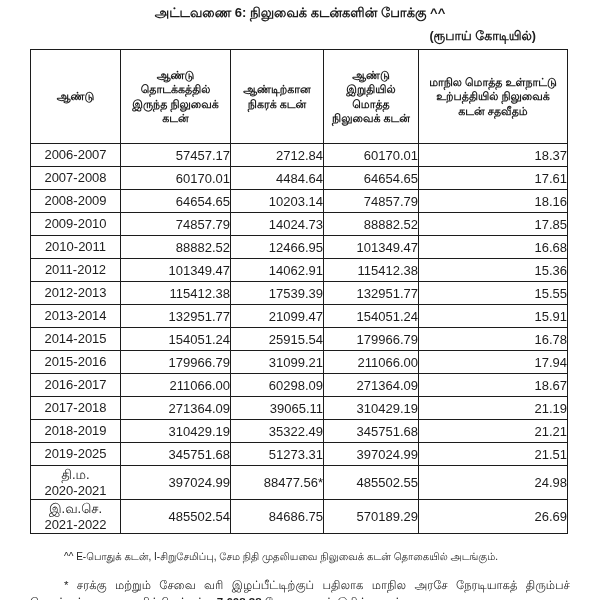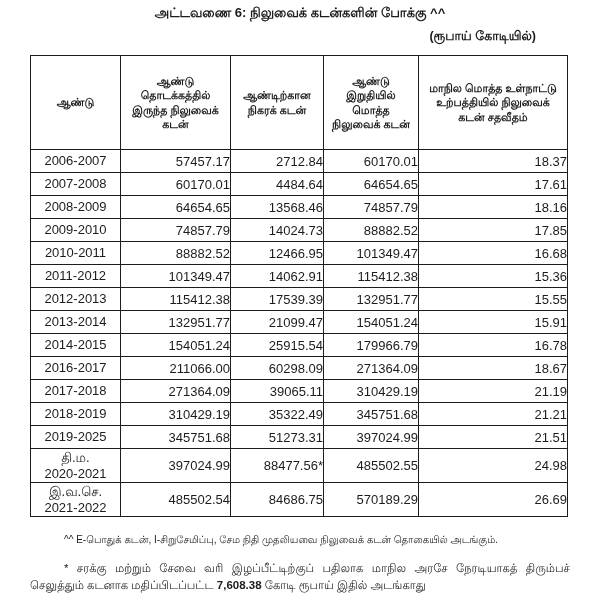--- a/index.html
+++ b/index.html
@@ -16,21 +16,21 @@
     font-weight: bold;
     font-size: 13px;
     padding-top: 5px;
   }
   .unit-note {
     text-align: right;
     font-weight: bold;
     font-size: 12.5px;
     padding-right: 64px;
     margin-top: 7px;
-    margin-bottom: 10px;
+    margin-bottom: 4px;
   }
   table.debt {
     border-collapse: collapse;
     table-layout: fixed;
     margin-left: 30px;
     width: 537px;
   }
   table.debt th, table.debt td {
     border: 1px solid #1c1c1c;
     overflow: hidden;
@@ -111,21 +111,21 @@
         <tr>
           <td class="year">2007-2008</td>
           <td class="num">60170.01</td>
           <td class="num">4484.64</td>
           <td class="num">64654.65</td>
           <td class="pct">17.61</td>
         </tr>
         <tr>
           <td class="year">2008-2009</td>
           <td class="num">64654.65</td>
-          <td class="num">13568.46</td>
+          <td class="num">10203.14</td>
           <td class="num">74857.79</td>
           <td class="pct">18.16</td>
         </tr>
         <tr>
           <td class="year">2009-2010</td>
           <td class="num">74857.79</td>
           <td class="num">14024.73</td>
           <td class="num">88882.52</td>
           <td class="pct">17.85</td>
         </tr>
@@ -156,20 +156,27 @@
           <td class="num">21099.47</td>
           <td class="num">154051.24</td>
           <td class="pct">15.91</td>
         </tr>
         <tr>
           <td class="year">2014-2015</td>
           <td class="num">154051.24</td>
           <td class="num">25915.54</td>
           <td class="num">179966.79</td>
           <td class="pct">16.78</td>
+        </tr>
+        <tr>
+          <td class="year">2015-2016</td>
+          <td class="num">179966.79</td>
+          <td class="num">31099.21</td>
+          <td class="num">211066.00</td>
+          <td class="pct">17.94</td>
         </tr>
         <tr>
           <td class="year">2016-2017</td>
           <td class="num">211066.00</td>
           <td class="num">60298.09</td>
           <td class="num">271364.09</td>
           <td class="pct">18.67</td>
         </tr>
         <tr>
           <td class="year">2017-2018</td>

